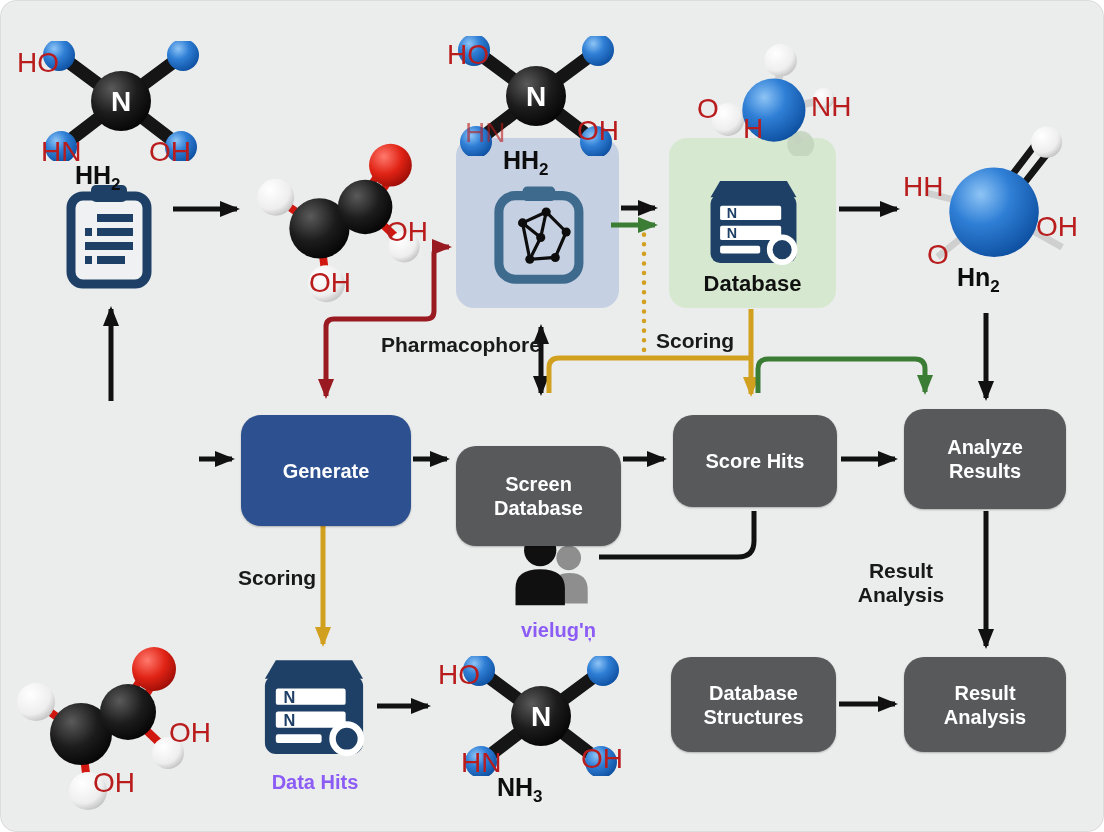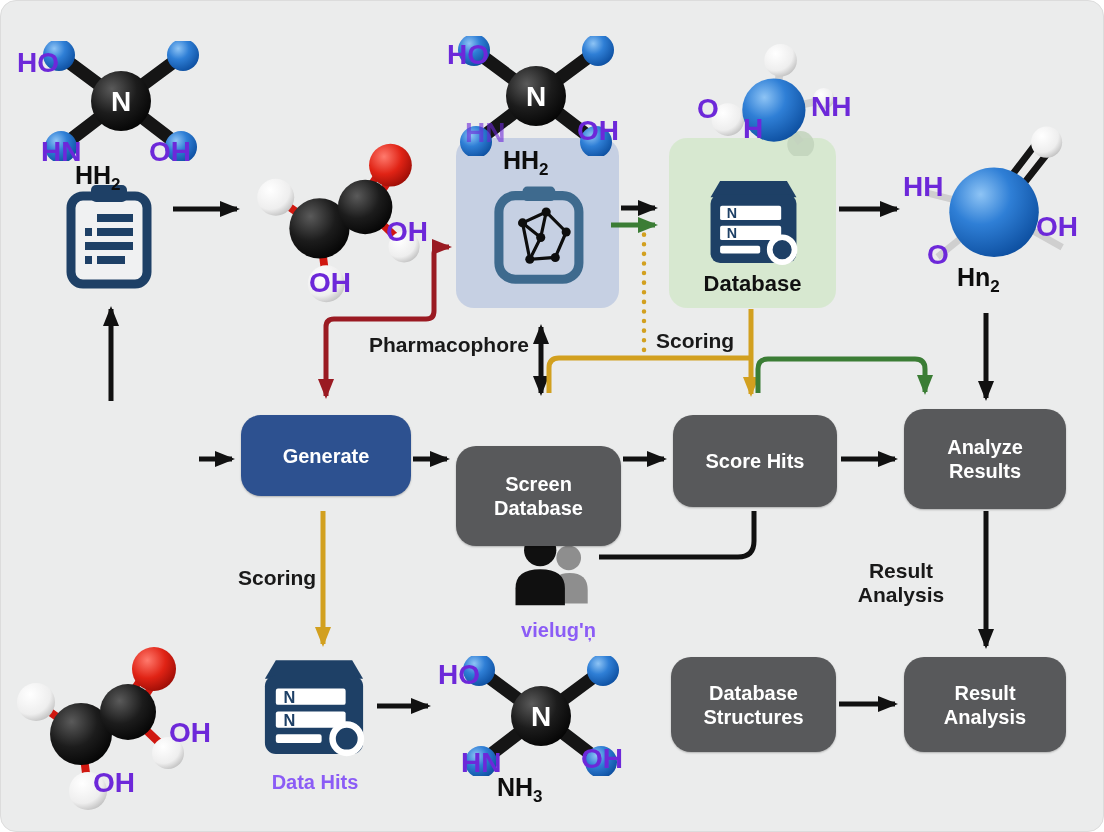--- a/index.html
+++ b/index.html
@@ -11,28 +11,28 @@
   .panel-label{position:absolute;font-size:22px;font-weight:700;color:#101010;text-align:center;}
   .pl-data{left:455px;top:270px;width:163px;}
   .pl-db{left:668px;top:270px;width:167px;}
   .fbox{position:absolute;display:flex;flex-direction:column;align-items:center;justify-content:center;
         color:#ffffff;font-weight:700;font-size:20px;line-height:1.2;border-radius:20px;text-align:center;
         box-shadow:0 1px 2px rgba(0,0,0,.25);}
   .fbox div{white-space:nowrap;}
   .blue{background:#2d5190;}
   .gray{background:#58595b;}
   .b-input{left:35px;top:408px;width:160px;height:100px;}
-  .b-generate{left:240px;top:414px;width:170px;height:81px;}
+  .b-generate{left:240px;top:414px;width:170px;height:111px;}
   .b-screen{left:455px;top:408px;width:165px;height:100px;margin-top:37px;}
   .b-score{left:672px;top:414px;width:164px;height:92px;}
   .b-analyze{left:903px;top:408px;width:162px;height:100px;}
   .b-dbscre{left:670px;top:656px;width:165px;height:95px;}
   .b-result{left:903px;top:656px;width:162px;height:95px;}
   .edge-label{position:absolute;font-size:21px;font-weight:700;color:#191919;white-space:nowrap;}
-  .mol-label{position:absolute;font-size:28px;font-weight:700;color:#6d28d9;white-space:nowrap;}
+  .mol-label{position:absolute;font-size:28px;font-weight:400;color:#b91c1c;white-space:nowrap;}
   .mol-formula{position:absolute;font-size:25px;font-weight:600;color:#0d0d0d;white-space:nowrap;}
   sub{font-size:.68em;}
   .caption{position:absolute;font-size:20px;font-weight:700;color:#8b5cf6;text-align:center;}
   .abs{position:absolute;}
   svg{display:block;}
   .connector-layer{position:absolute;left:0;top:0;pointer-events:none;}
 </style>
 </head>
 <body>
 
@@ -307,21 +307,21 @@
   </div>
   <div class="fbox gray b-dbscre">
     <div>Database</div>
     <div>Structures</div>
   </div>
   <div class="fbox gray b-result">
     <div>Result</div>
     <div>Analysis</div>
   </div>
 
-  <span class="edge-label" style="left:368px;top:332px">Pharmacophore</span>
+  <span class="edge-label" style="left:380px;top:332px">Pharmacophore</span>
   <span class="edge-label" style="left:655px;top:328px">Scoring</span>
   <span class="edge-label" style="left:237px;top:565px">Scoring</span>
   <div class="edge-label" style="left:845px;top:558px;width:110px;text-align:center;font-weight:600">
     <div>Result</div>
     <div>Analysis</div>
   </div>
   <div class="caption" style="left:250px;top:770px;width:128px">Data Hits</div>
   <div class="caption" style="left:495px;top:618px;width:125px;font-weight:600">vielug'n̦</div>
 
 </div>

